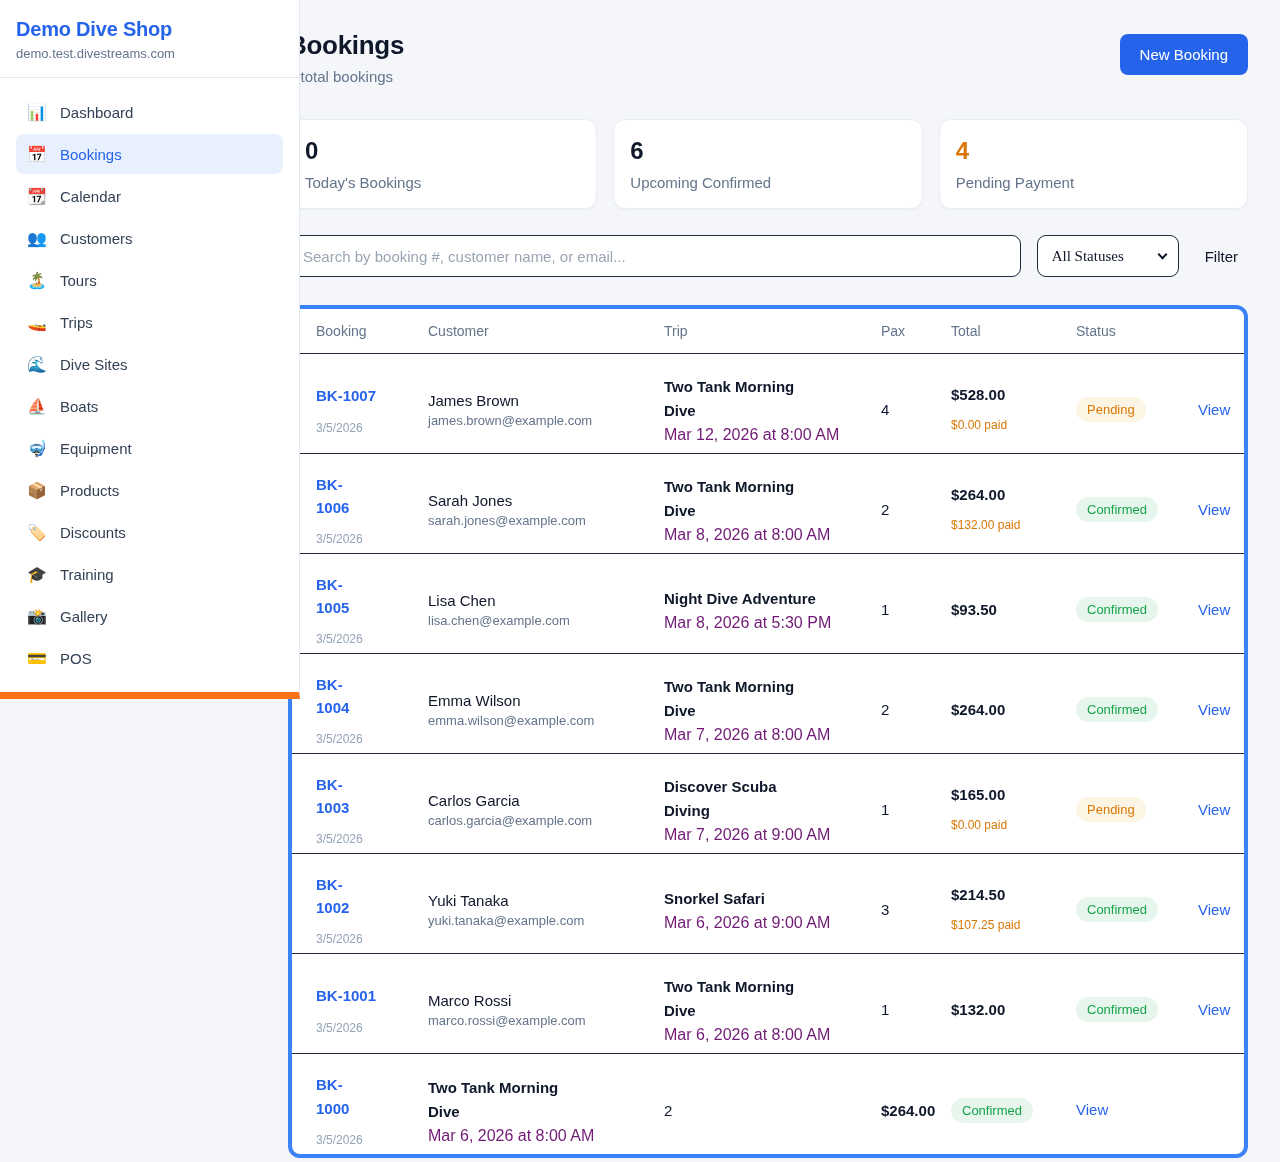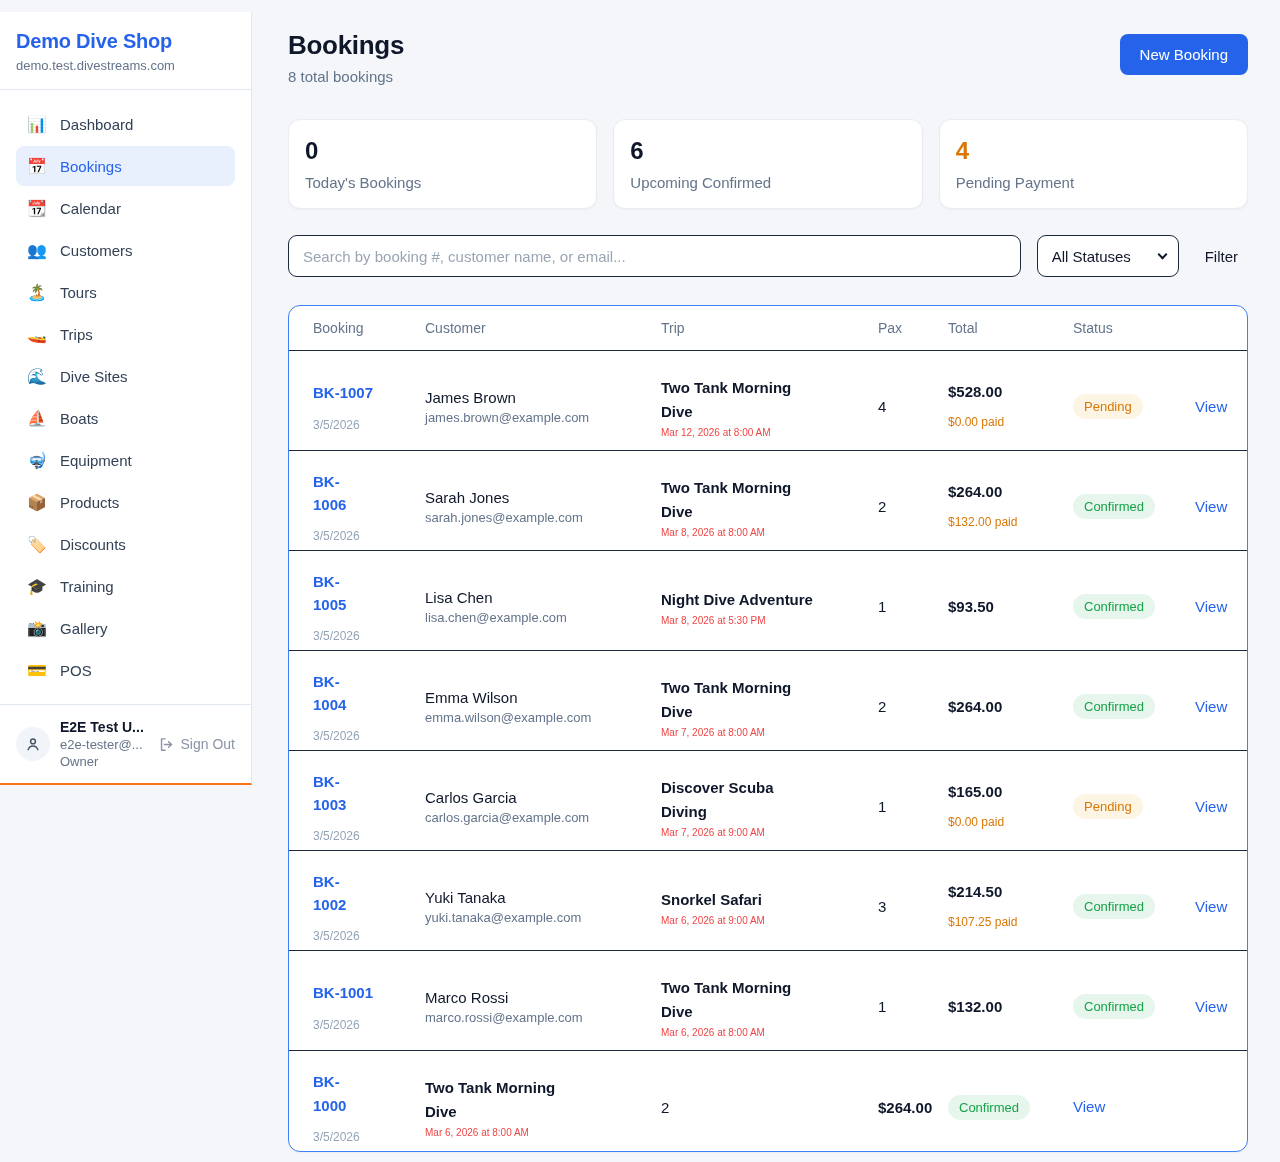--- a/index.html
+++ b/index.html
@@ -6,22 +6,22 @@
   * { margin:0; padding:0; box-sizing:border-box; }
   html,body { width:1280px; height:1162px; }
   body {
     font-family:"Liberation Sans","DejaVu Sans",sans-serif;
     background:#f4f6f9; color:#0f172a; overflow:hidden;
   }
   .pre { white-space:pre-line; }
 
   
   .sidebar {
-    position:absolute; left:0; top:12px; width:252px; background:#ffffff;
-    border-right:1px solid #e2e8f0; border-bottom:2px solid #f97316;
+    position:absolute; left:0; top:0; width:300px; background:#ffffff;
+    border-right:1px solid #e2e8f0; border-bottom:7px solid #f97316;
   }
   .sb-header { padding:18px 16px 16px; border-bottom:1px solid #e2e8f0; }
   .sb-title { color:#2563eb; font-size:20px; font-weight:700; letter-spacing:-0.2px; }
   .sb-domain { color:#64748b; font-size:13px; margin-top:5px; }
   .sb-nav { padding:12px 16px; }
   .nav-item {
     display:flex; align-items:center; gap:12px; height:40px; margin:2px 0;
     padding:0 10px; border-radius:8px; font-size:15px; color:#334155; cursor:pointer;
   }
   .nav-item .nav-icon { width:22px; font-size:16px; text-align:center; }
@@ -61,55 +61,55 @@
   .stat-value { font-size:24px; font-weight:800; color:#0f172a; }
   .stat-value.orange { color:#d97706; }
   .stat-label { font-size:15px; color:#64748b; margin-top:9px; }
 
   .filter-row { display:flex; align-items:center; gap:16px; margin-top:26px; }
   .search-input {
     flex:1; height:42px; border:1px solid #1e293b; border-radius:9px;
     padding:0 14px; font-size:15px; font-family:inherit; color:#0f172a; background:#fff; outline:none;
   }
   .search-input::placeholder { color:#9aa5b4; }
-  .select-wrap { position:relative; }
+  .select-wrap { position:relative;font-family:Liberation Serif, serif; }
   .status-select {
     height:42px; min-width:142px; border:1px solid #1e293b; border-radius:9px;
     background:#fff; font-size:15px; font-weight:500; color:#0f172a; font-family:inherit;
     padding:0 32px 0 14px; appearance:none; -webkit-appearance:none; cursor:pointer;
   }
   .select-chevron {
     position:absolute; right:13px; top:16px; width:7px; height:7px; pointer-events:none;
     border-right:2px solid #0f172a; border-bottom:2px solid #0f172a; transform:rotate(45deg);
   }
   .filter-btn {
     background:none; border:none; font-family:inherit; font-size:15px; color:#0f172a;
     cursor:pointer; padding:6px 10px;
   }
 
   
   .table-card {
-    margin-top:28px; background:#fff; border:1px solid #3b82f6; border-radius:12px;
+    margin-top:28px; background:#fff; border:4px solid #3b82f6; border-radius:12px;
     overflow:hidden; box-shadow:0 1px 2px rgba(15,23,42,.04);
   }
   .t-grid {
     display:grid; grid-template-columns:112px 236px 217px 70px 125px 122px 1fr;
     padding:0 24px; align-items:center;
   }
   .t-head { height:45px; border-bottom:1px solid #1e293b; }
   .t-head .th { font-size:14px; color:#64748b; }
   .t-row { min-height:100px; border-bottom:1px solid #1e293b; padding-top:12px; }
   .t-row:last-child { border-bottom:none; }
 
   .bk-id { color:#2563eb; font-size:15px; font-weight:600; line-height:1.55; }
   .bk-date { font-size:12px; color:#94a3b8; margin-top:13px; }
   .cust-name { font-size:15px; color:#0f172a; }
   .cust-email { font-size:13px; color:#64748b; margin-top:4px; }
   .trip-name { font-size:15px; font-weight:600; color:#0f172a; line-height:1.6; }
-  .trip-date { font-size:10px; color:#ef4444; margin-top:3px; }
+  .trip-date { font-size:16px; color:#701a75; margin-top:3px; }
   .pax { font-size:15px; color:#0f172a; }
   .total { font-size:15px; font-weight:700; color:#0f172a; }
   .paid { font-size:12px; color:#d97706; margin-top:13px; line-height:1.5; max-width:86px; }
   .badge {
     display:inline-block; font-size:13px; padding:5px 11px; border-radius:999px; font-weight:500;
   }
   .badge.pending { background:#fcf5e3; color:#d97706; }
   .badge.confirmed { background:#e7f6ec; color:#16a34a; }
   .view-link { color:#2563eb; font-size:15px; font-weight:500; cursor:pointer; }
   svg { display:block; }
@@ -173,41 +173,20 @@
     </div>
     <div class="nav-item">
       <span class="nav-icon">📸</span>
       <span>Gallery</span>
     </div>
     <div class="nav-item">
       <span class="nav-icon">💳</span>
       <span>POS</span>
     </div>
   </nav>
-  <div class="sb-footer">
-    <div class="avatar">
-      <svg width="18" height="18" viewBox="0 0 24 24" fill="none" stroke="#475569" stroke-width="2" stroke-linecap="round">
-        <circle cx="12" cy="8.5" r="3.2"></circle>
-        <path d="M5.5 19.5c1.2-3.4 3.7-5 6.5-5s5.3 1.6 6.5 5"></path>
-      </svg>
-    </div>
-    <div class="user-info">
-      <div class="user-name">E2E Test U...</div>
-      <div class="user-email">e2e-tester@...</div>
-      <div class="user-role">Owner</div>
-    </div>
-    <div class="signout">
-      <svg width="17" height="17" viewBox="0 0 24 24" fill="none" stroke="#8a94a6" stroke-width="2" stroke-linecap="round" stroke-linejoin="round">
-        <path d="M10 4H5v16h5"></path>
-        <path d="M15 8l4 4-4 4"></path>
-        <path d="M19 12H9"></path>
-      </svg>
-      <span>Sign Out</span>
-    </div>
-  </div>
 </aside>
 
 <main class="main">
   <div class="page-head">
     <div>
       <h1 class="page-title">Bookings</h1>
       <div class="page-sub">8 total bookings</div>
     </div>
     <button class="btn-primary">New Booking</button>
   </div>

